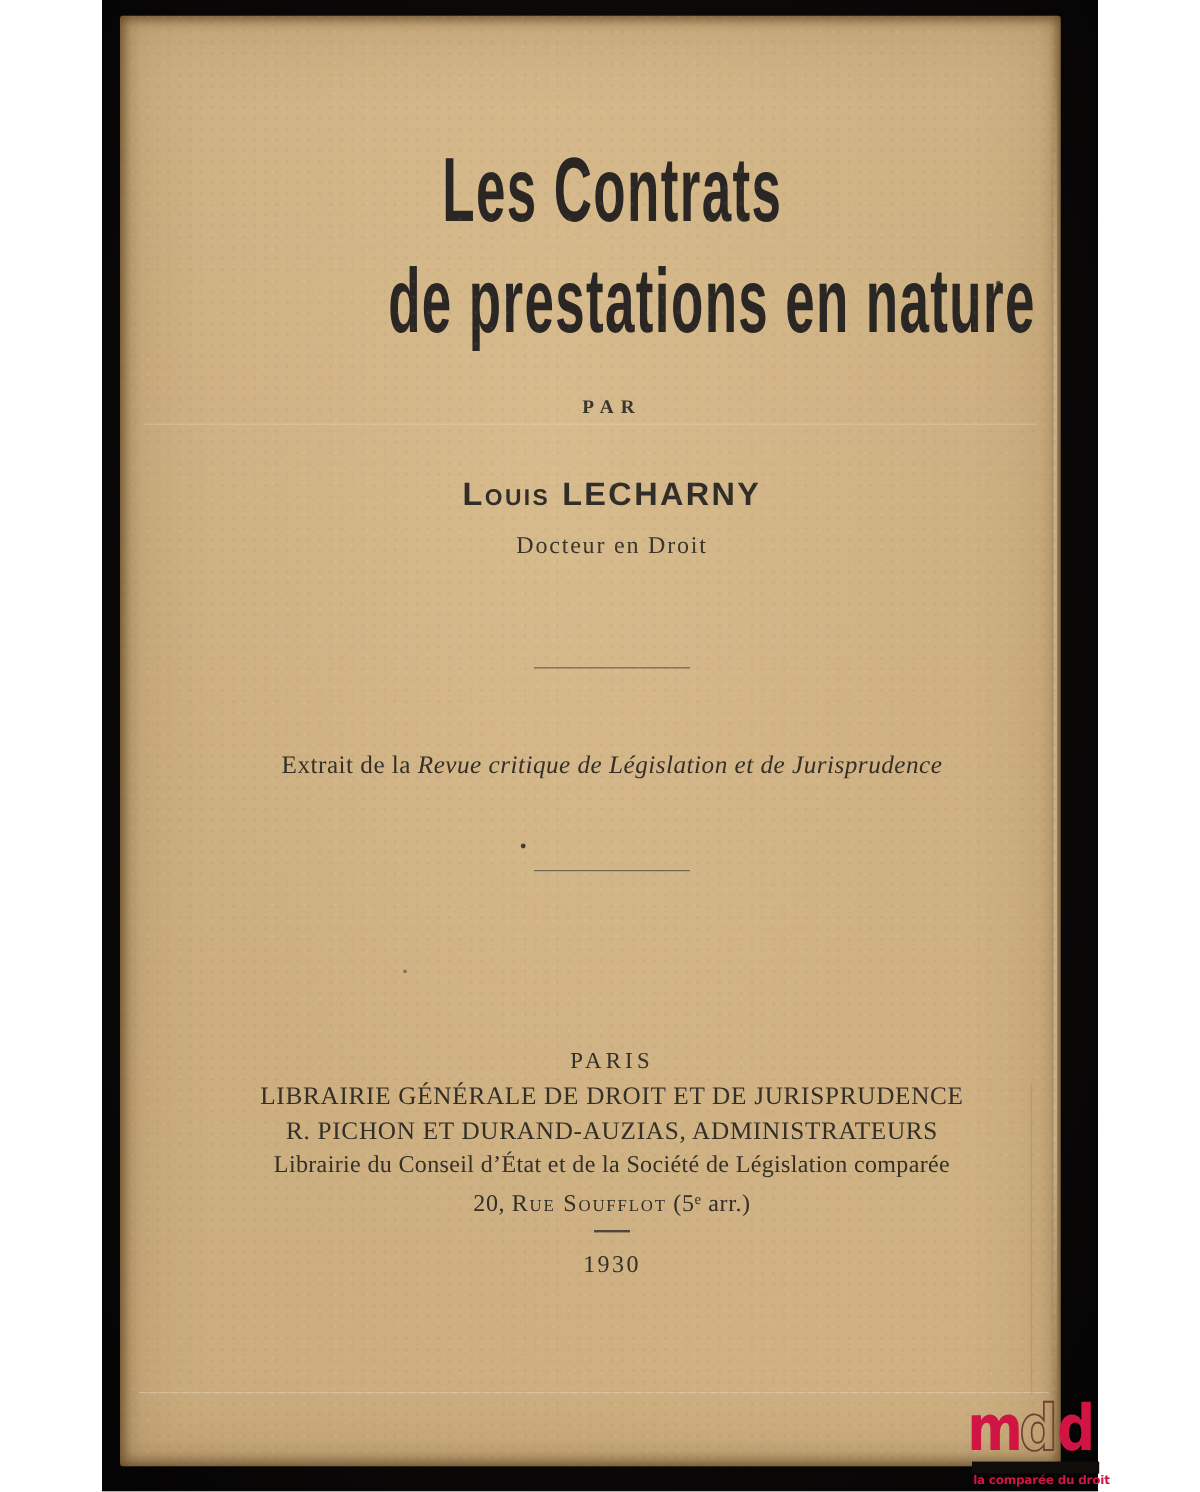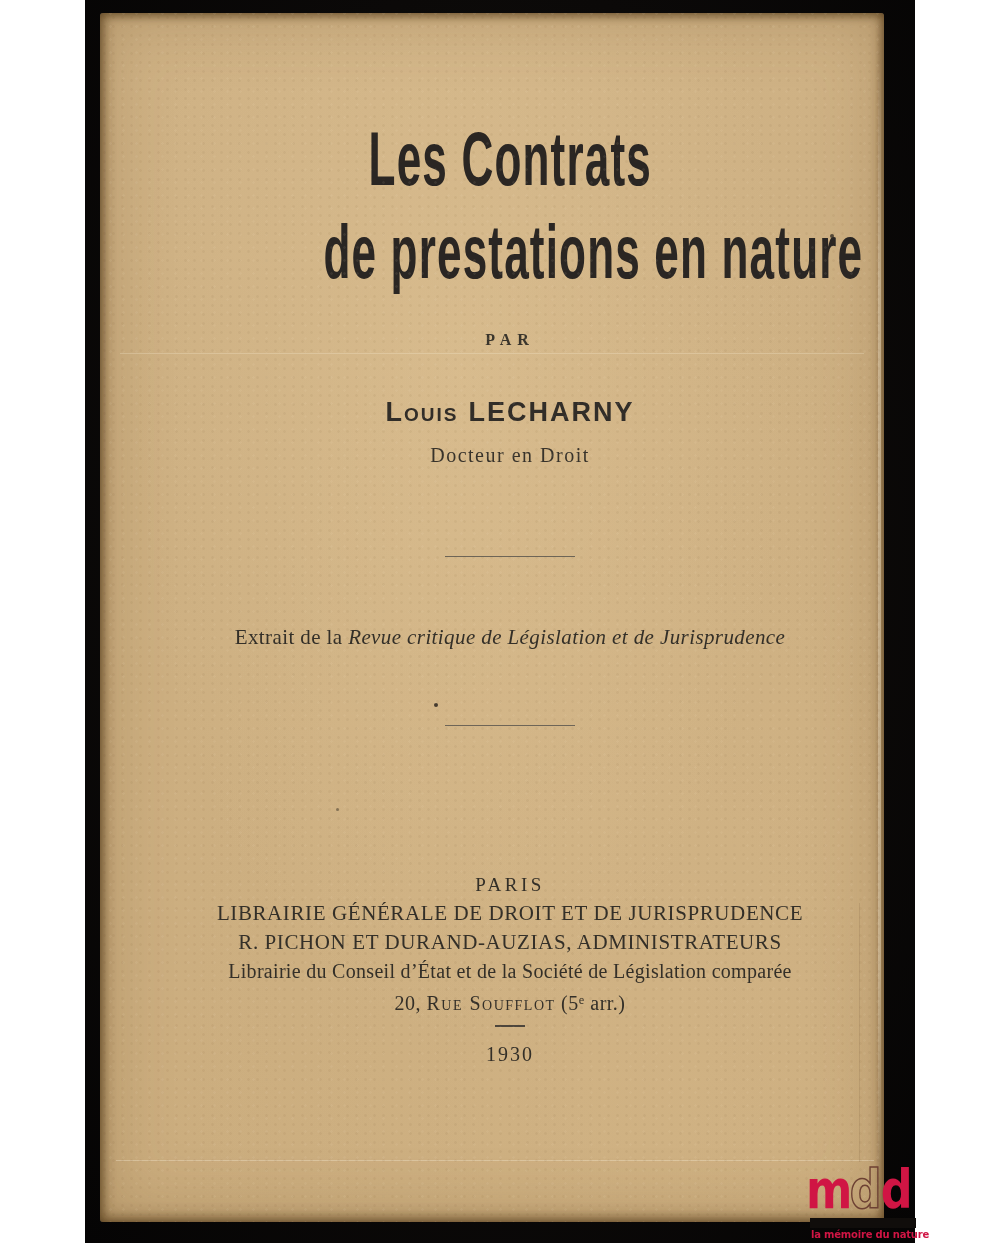--- a/index.html
+++ b/index.html
@@ -130,16 +130,16 @@
 
   <div class="wm">
     <svg class="wm-mdd" width="118" height="56" viewBox="0 0 118 56">
       <g transform="scale(0.84 1)" font-family="DejaVu Sans, Liberation Sans, sans-serif" font-weight="bold" font-size="53">
         <text x="0" y="45" fill="#d01544">m</text>
         <text x="52" y="45" fill="none" stroke="#6d4133" stroke-width="1.6">d</text>
         <text x="89" y="45" fill="#d01544">d</text>
       </g>
     </svg>
     <div class="wm-bar"></div>
-    <div class="wm-tagline" style="color:#d01544;">la mémoire du nature</div>
+    <div class="wm-tagline" style="color:#d01544;">la comparée du droit</div>
   </div>
 
 </div>
 
 </body></html>

